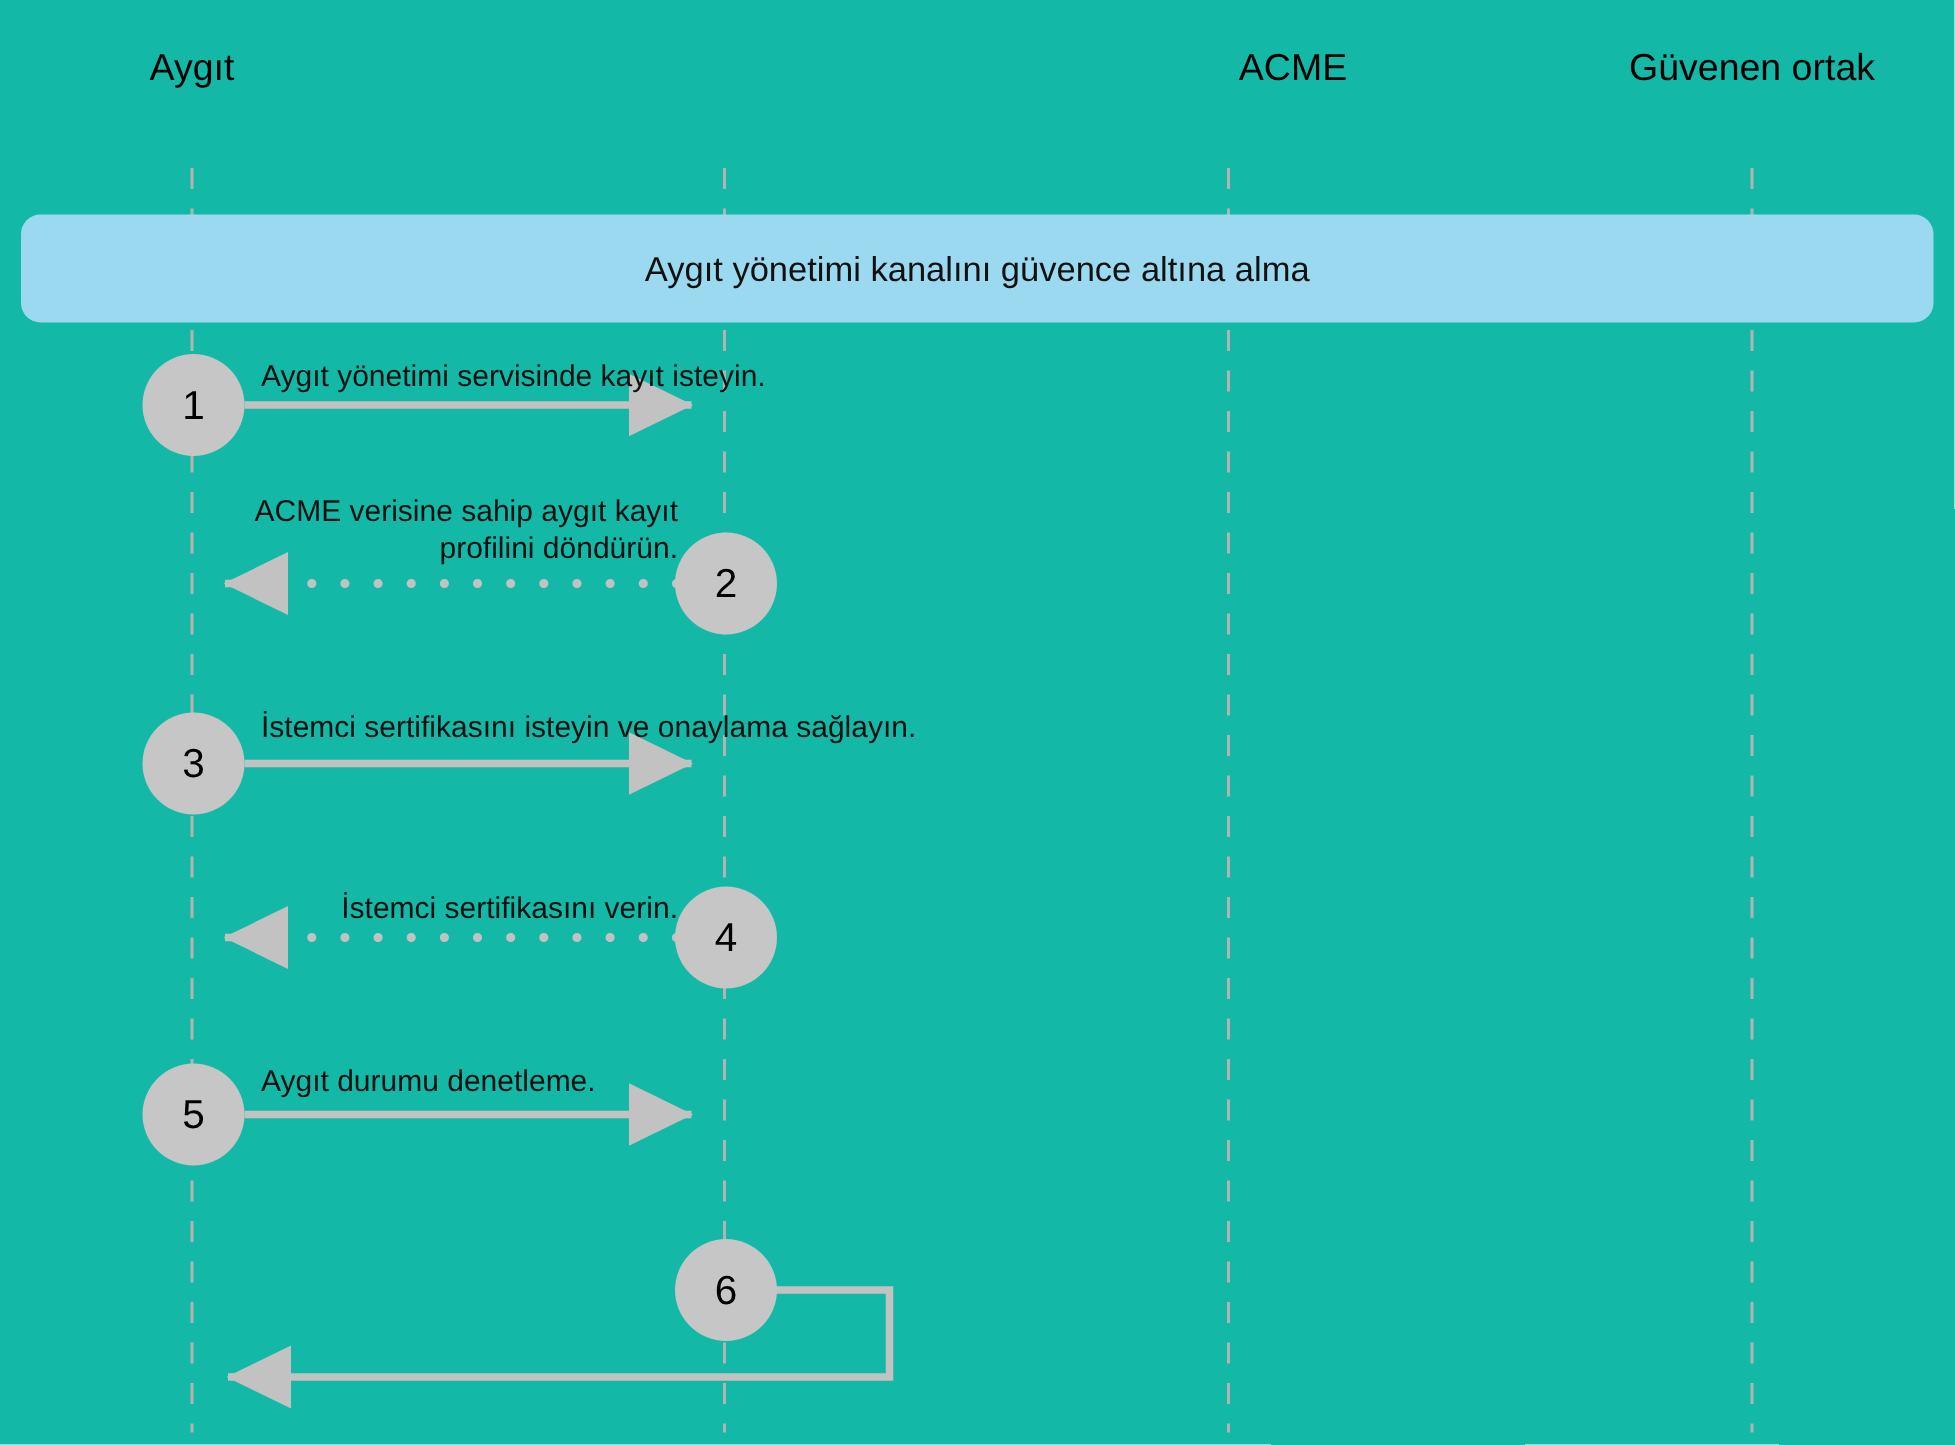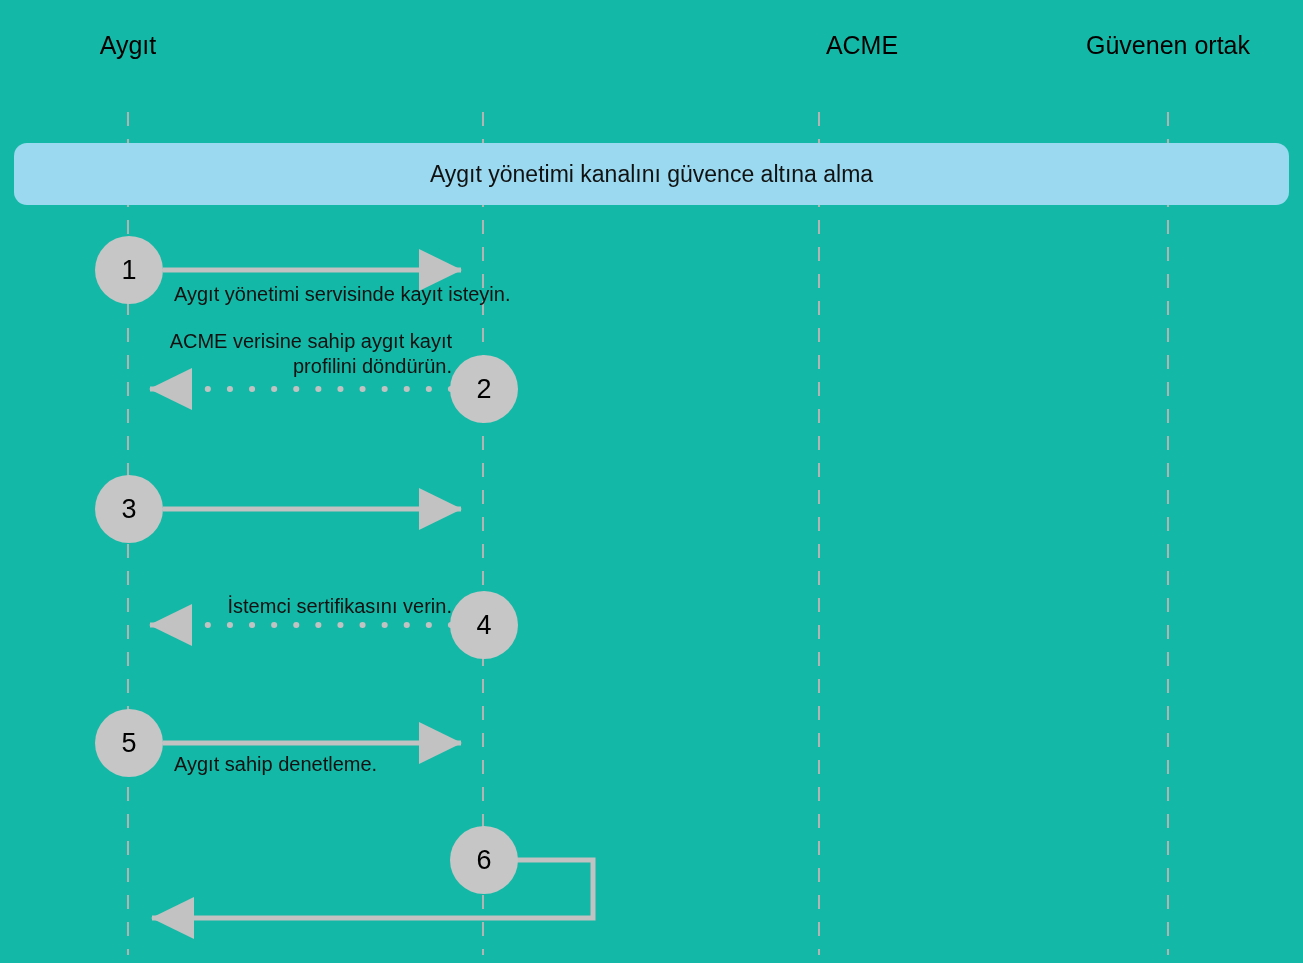--- a/index.html
+++ b/index.html
@@ -32,21 +32,21 @@
     line-height: 31px;
     color: #000000;
     white-space: pre-line;
     transform: translateX(-50%);
   }
   .banner {
     position: absolute;
     left: 14px;
     top: 143px;
     width: 1275px;
-    height: 62px;
+    height: 72px;
     background: #9ad9ef;
     border-radius: 13px;
     display: flex;
     align-items: center;
     justify-content: center;
   }
   .banner-text {
     font-size: 23px;
     color: #111111;
     text-align: center;
@@ -64,21 +64,21 @@
     color: #000000;
     transform: translate(-50%, -50%);
   }
   .msg-label {
     position: absolute;
     font-size: 20px;
     line-height: 25px;
     color: #111111;
     white-space: pre-line;
   }
-  .msg-label.left-align { text-align: right; margin-top: 43px; }
+  .msg-label.left-align { text-align: right; }
   .msg-label.right-align { text-align: right; transform: translateX(-100%); }
 </style>
 </head>
 <body>
 
 <div id="diagram">
 
   <div class="actor-label" style="left:128px; top:30px; width:260px;">Aygıt</div>
   <div class="actor-label" style="left:862px; top:30px; width:260px;">ACME</div>
   <div class="actor-label" style="left:1168px; top:30px; width:300px;">Güvenen ortak</div>
@@ -124,19 +124,20 @@
   <div class="step-circle" style="left:129px; top:509px;">3</div>
   <div class="step-circle" style="left:484px; top:625px;">4</div>
   <div class="step-circle" style="left:129px; top:743px;">5</div>
   <div class="step-circle" style="left:484px; top:860px;">6</div>
 
   <div class="msg-label left-align" style="left:174px; top:239px;">Aygıt yönetimi servisinde kayıt isteyin.</div>
 
   <div class="msg-label right-align" style="left:452px; top:329px;">ACME verisine sahip aygıt kayıt
 profilini döndürün.</div>
 
+  <div class="msg-label left-align" style="left:174px; top:473px;">İstemci sertifikasını isteyin ve onaylama sağlayın.</div>
 
   <div class="msg-label right-align" style="left:452px; top:594px;">İstemci sertifikasını verin.</div>
 
-  <div class="msg-label left-align" style="left:174px; top:709px;">Aygıt sahip denetleme.</div>
+  <div class="msg-label left-align" style="left:174px; top:709px;">Aygıt durumu denetleme.</div>
 
 
 </div>
 
 </body></html>

